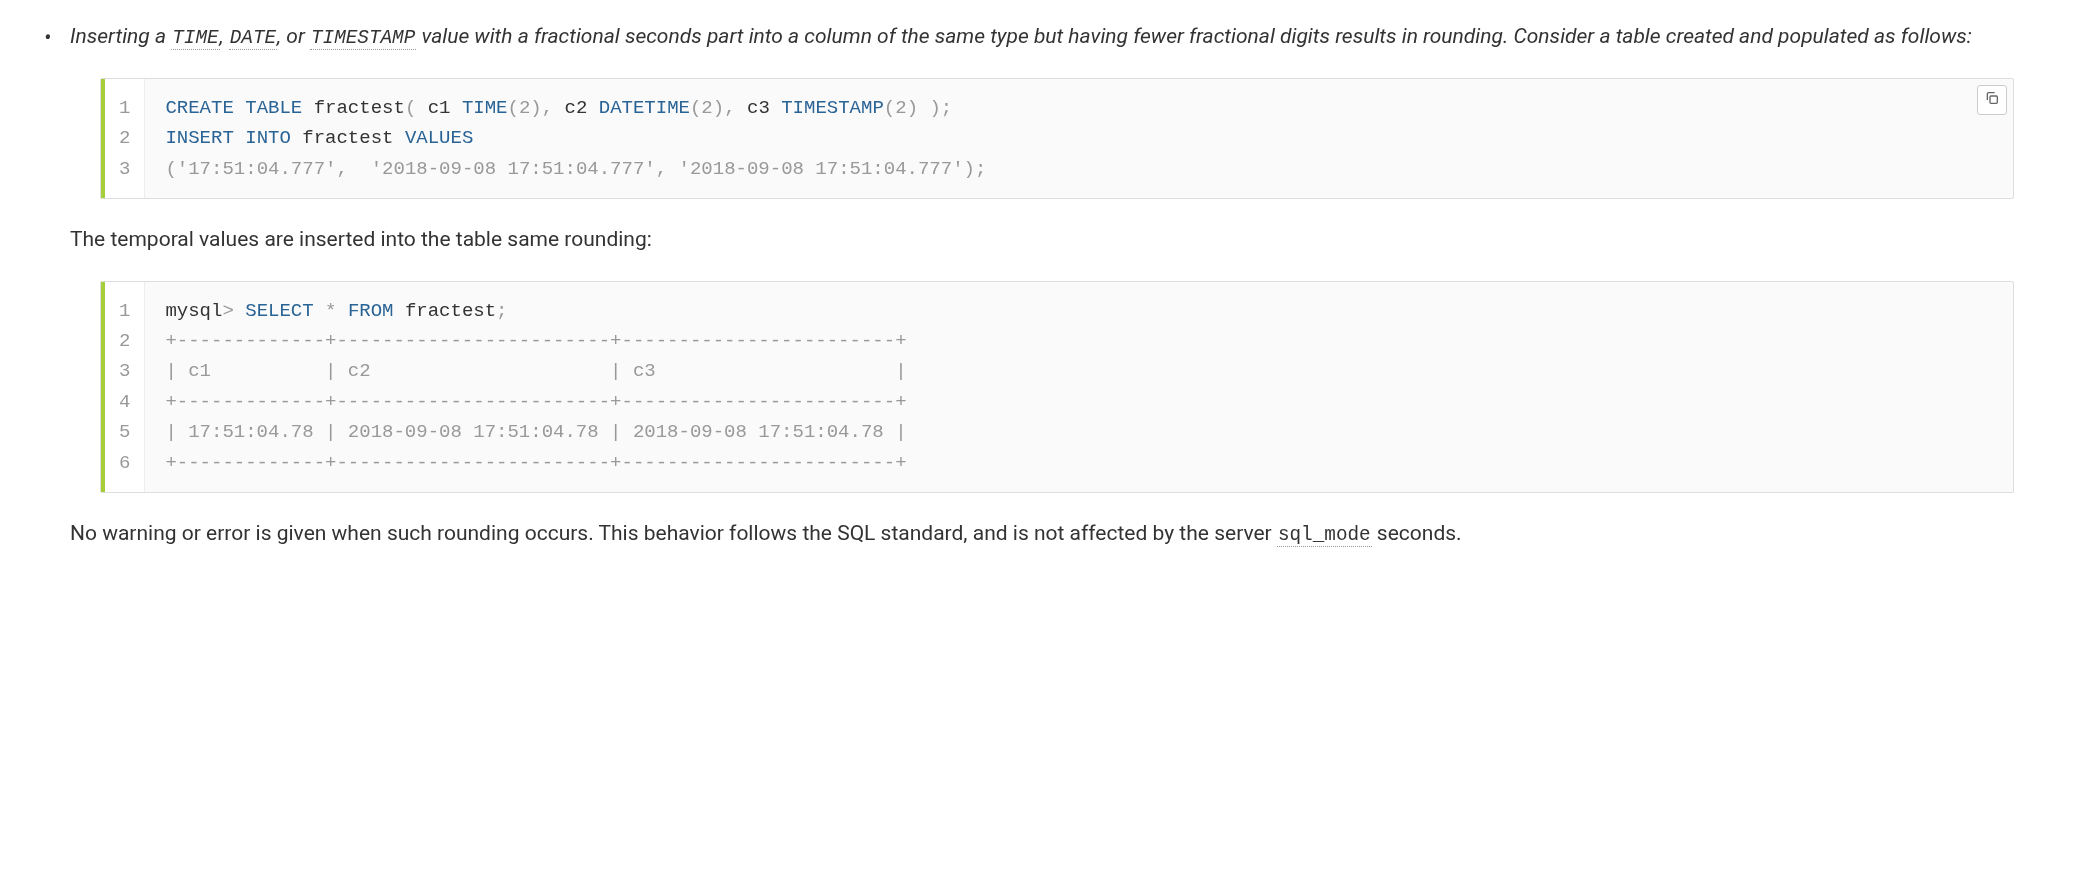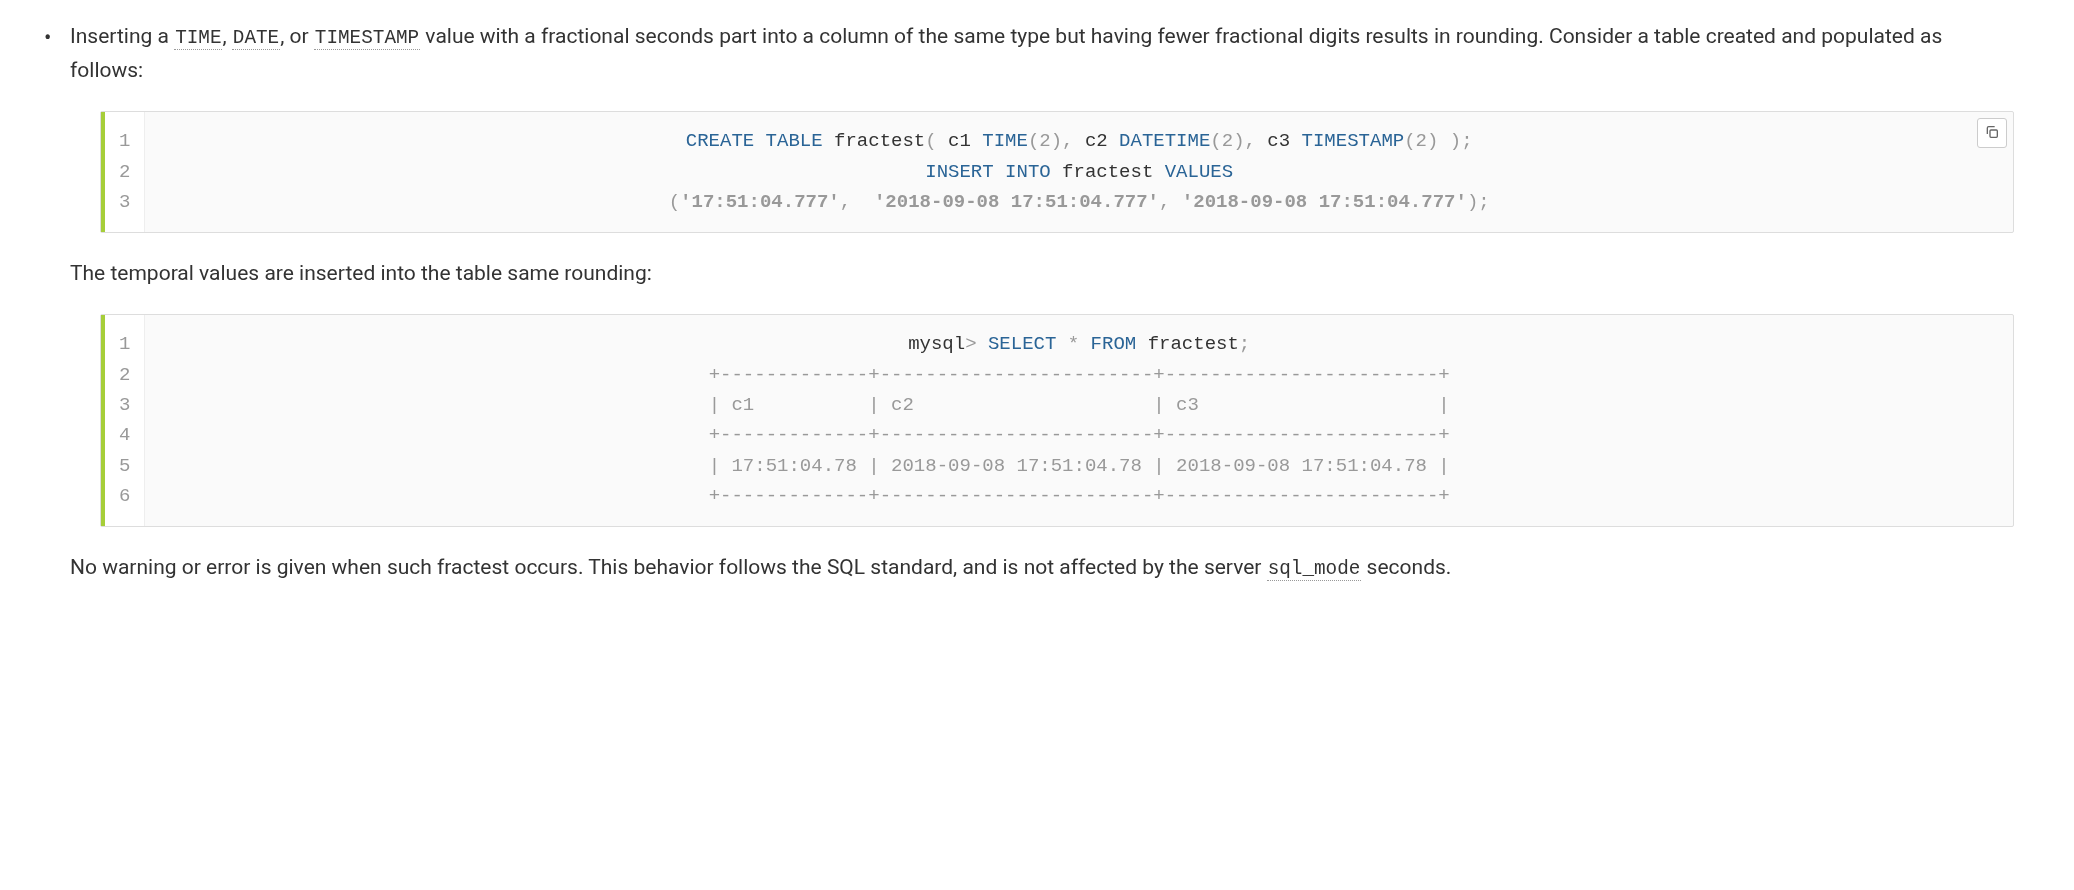--- a/index.html
+++ b/index.html
@@ -8,20 +8,21 @@
     line-height: 1.6;
     color: #333;
     margin: 0;
     padding: 20px 60px 40px 40px;
     background: #fff;
   }
   .bullet-para {
     position: relative;
     padding-left: 30px;
     margin-bottom: 24px;
+    font-style: italic;
   }
   .bullet-para::before {
     content: "•";
     position: absolute;
     left: 4px;
     top: 0;
     font-size: 22px;
     color: #333;
   }
   code.inline {
@@ -62,28 +63,27 @@
   .gutter .ln { display: block; }
   .code {
     padding: 14px 20px;
     font-family: "SFMono-Regular", Consolas, "Liberation Mono", Menlo, monospace;
     font-size: 19px;
     line-height: 1.6;
     white-space: pre;
     overflow-x: auto;
     flex: 1;
     color: #333;
-    text-align: center;
   }
   .code .line { display: block; }
   .kw { color: #2a6496; }
   .ident { color: #333; }
   .type { color: #2a6496; }
   .num { color: #999; }
-  .str { color: #999; font-weight: bold; }
+  .str { color: #999; }
   .punct { color: #999; }
   .op { color: #999; }
   .copy-btn {
     position: absolute;
     top: 6px;
     right: 6px;
     width: 28px;
     height: 28px;
     border: 1px solid #ccc;
     background: #fff;
@@ -132,14 +132,14 @@
       <span class="ln">3</span>
       <span class="ln">4</span>
       <span class="ln">5</span>
       <span class="ln">6</span>
     </div>
     <div class="code"><span class="line"><span class="ident">mysql</span><span class="op">&gt;</span> <span class="kw">SELECT</span> <span class="op">*</span> <span class="kw">FROM</span> <span class="ident">fractest</span><span class="punct">;</span></span><span class="line punct">+-------------+------------------------+------------------------+</span><span class="line punct">| c1          | c2                     | c3                     |</span><span class="line punct">+-------------+------------------------+------------------------+</span><span class="line punct">| 17:51:04.78 | 2018-09-08 17:51:04.78 | 2018-09-08 17:51:04.78 |</span><span class="line punct">+-------------+------------------------+------------------------+</span></div>
   </div>
 </div>
 
 <div class="para">
-  <span>No warning or error is given when such fractest occurs. This behavior follows the SQL standard, and is not affected by the server </span><code class="inline">sql_mode</code><span> seconds.</span>
+  <span>No warning or error is given when such rounding occurs. This behavior follows the SQL standard, and is not affected by the server </span><code class="inline">sql_mode</code><span> seconds.</span>
 </div>
 
 </body></html>

